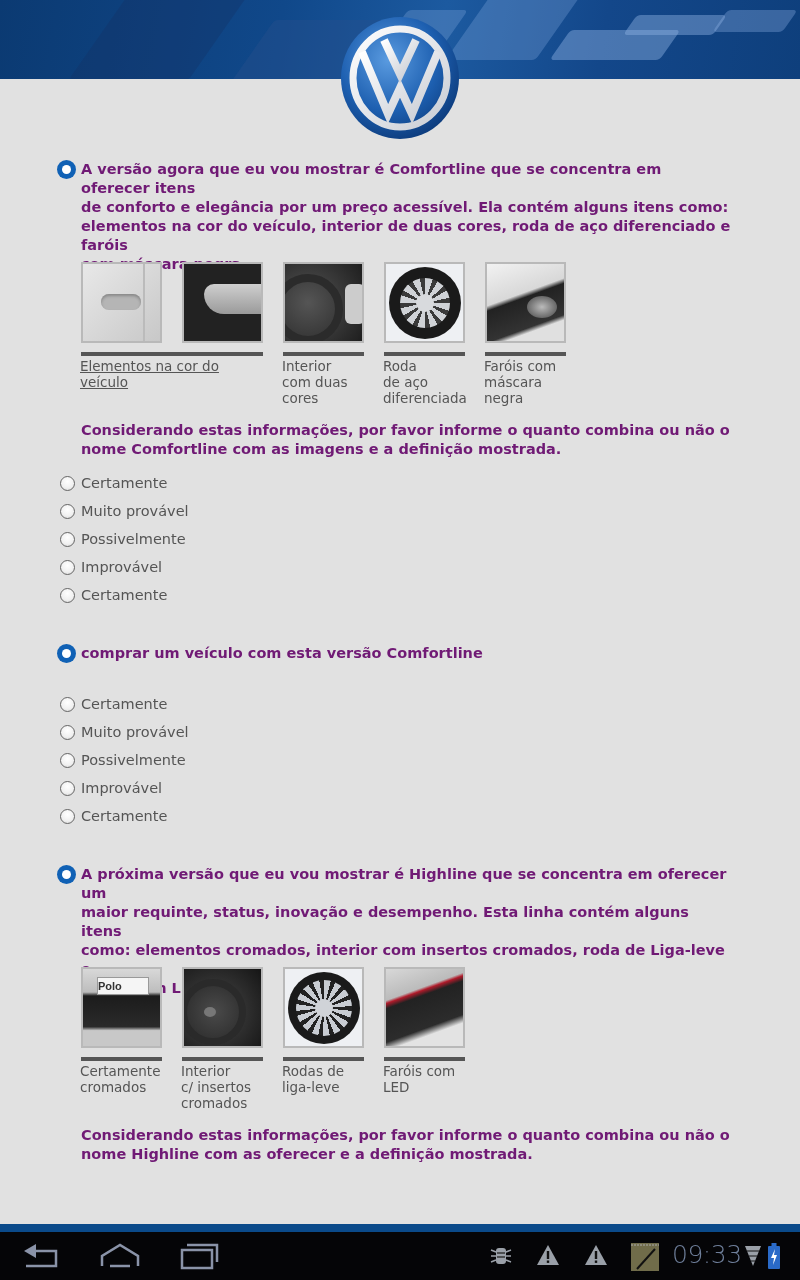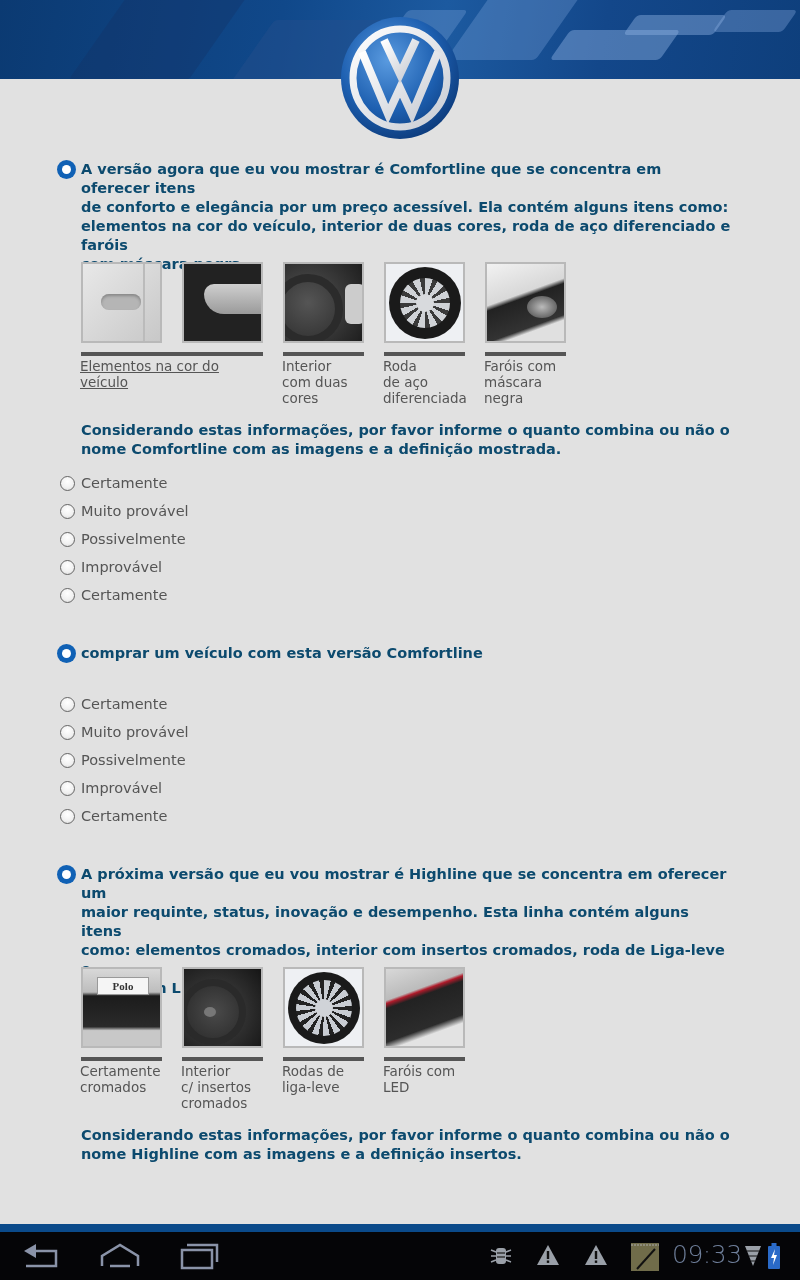--- a/index.html
+++ b/index.html
@@ -5,21 +5,21 @@
   * { box-sizing: border-box; margin: 0; padding: 0; }
   html, body { width: 800px; height: 1280px; overflow: hidden; background: #e1e1e1; font-family: "DejaVu Sans", sans-serif; }
   .app { position: relative; width: 800px; height: 1280px; background: #e1e1e1; }
 
   .header-banner { position: absolute; left: 0; top: 0; width: 800px; height: 79px;
     background: linear-gradient(100deg, #0b3a72 0%, #10488a 35%, #1c5aa0 55%, #13478a 75%, #0e3f7c 100%); overflow: hidden; }
   .stripe { position: absolute; background: rgba(120,160,215,0.35); transform: skewX(-35deg); border-radius: 4px; }
 
   .vw-logo { position: absolute; left: 340px; top: 16px; width: 120px; height: 124px; }
 
-  .block-title { position: absolute; left: 81px; width: 650px; color: #0c4a6e; font-weight: bold; font-size: 14.5px; line-height: 19px; }
+  .block-title { position: absolute; left: 81px; width: 650px; color: #701a75; font-weight: bold; font-size: 14.5px; line-height: 19px; }
   .bullet-radio { position: absolute; left: 57px; width: 19px; height: 19px; border-radius: 50%; background: #1061b5; }
   .bullet-radio::after { content: ""; position: absolute; left: 5px; top: 5px; width: 9px; height: 9px; border-radius: 50%; background: #fff; }
 
   .thumb { position: absolute; width: 81px; height: 81px; border: 2px solid #b9b9b9; overflow: hidden; }
   .thumb-bar { position: absolute; height: 4px; background: #555; }
   .thumb-label { position: absolute; color: #555; font-size: 13.5px; line-height: 16px; }
 
   .option { position: absolute; left: 60px; height: 22px; display: flex; align-items: center; text-align: right; }
   .radio { width: 15px; height: 15px; border-radius: 50%; border: 1px solid #666; background: radial-gradient(circle at 50% 35%, #ffffff 0%, #f0f0f0 60%, #d0d0d0 100%); }
   .option-label { margin-left: 6px; color: #555; font-size: 14.5px; }
@@ -170,21 +170,21 @@
 
   <div class="bullet-radio" style="top:865px;"></div>
   <div class="block-title" style="top:865px;">
     <div>A próxima versão que  eu vou mostrar é Highline que se concentra em oferecer um</div>
     <div>maior requinte, status, inovação e desempenho. Esta linha contém alguns itens</div>
     <div>como: elementos cromados, interior com insertos cromados, roda de Liga-leve e</div>
     <div>faróis com LED.</div>
   </div>
 
   <div class="thumb" style="left:81px;top:967px;background:linear-gradient(#d8d8d8 0%,#bdbdbd 30%,#1c1c1c 35%,#2a2a2a 75%,#c8c8c8 80%);">
-    <div style="position:absolute;left:14px;top:8px;width:52px;height:18px;background:#f5f5f5;border:1px solid #999;font-size:11px;font-weight:bold;color:#333;text-align:center;line-height:16px;font-family:Liberation Serif, serif;">Polo</div>
+    <div style="position:absolute;left:14px;top:8px;width:52px;height:18px;background:#f5f5f5;border:1px solid #999;font-size:11px;font-weight:bold;color:#333;text-align:left;line-height:16px;font-family:Liberation Sans, sans-serif;">Polo</div>
   </div>
   <div class="thumb" style="left:182px;top:967px;background:radial-gradient(circle at 40% 55%,#4a4a4a,#151515);">
     <div style="position:absolute;left:-4px;top:10px;width:66px;height:66px;border-radius:50%;border:7px solid #2a2a2a;"></div>
     <div style="position:absolute;left:20px;top:38px;width:12px;height:10px;border-radius:50%;background:#777;"></div>
   </div>
   <div class="thumb" style="left:283px;top:967px;background:#eef0f3;">
     <div style="position:absolute;left:3px;top:3px;width:72px;height:72px;border-radius:50%;background:#1a1a1a;"></div>
     <div style="position:absolute;left:11px;top:11px;width:56px;height:56px;border-radius:50%;background:repeating-conic-gradient(#c8ccd2 0deg 14deg,#222 14deg 24deg);"></div>
     <div style="position:absolute;left:30px;top:30px;width:18px;height:18px;border-radius:50%;background:#d0d3d8;"></div>
   </div>
@@ -208,21 +208,21 @@
     <div>Rodas de</div>
     <div>liga-leve</div>
   </div>
   <div class="thumb-label" style="left:383px;top:1063px;">
     <div>Faróis com</div>
     <div>LED</div>
   </div>
 
   <div class="block-title" style="top:1126px;">
     <div>Considerando estas informações, por favor informe o quanto combina ou não o</div>
-    <div>nome Highline com as imagens e a definição insertos.</div>
+    <div>nome Highline com as oferecer e a definição mostrada.</div>
   </div>
 
   <div class="bottom-strip"></div>
 
   <div class="navbar">
     <div class="nav-btn" style="left:10px;width:60px;">
       <svg width="44" height="28" viewBox="0 0 44 28">
         <path d="M6 9 L18 2 L18 16 Z" fill="#8a93a8"></path>
         <path d="M18 9 L38 9 L38 24 L8 24" fill="none" stroke="#8a93a8" stroke-width="2.5"></path>
       </svg>

